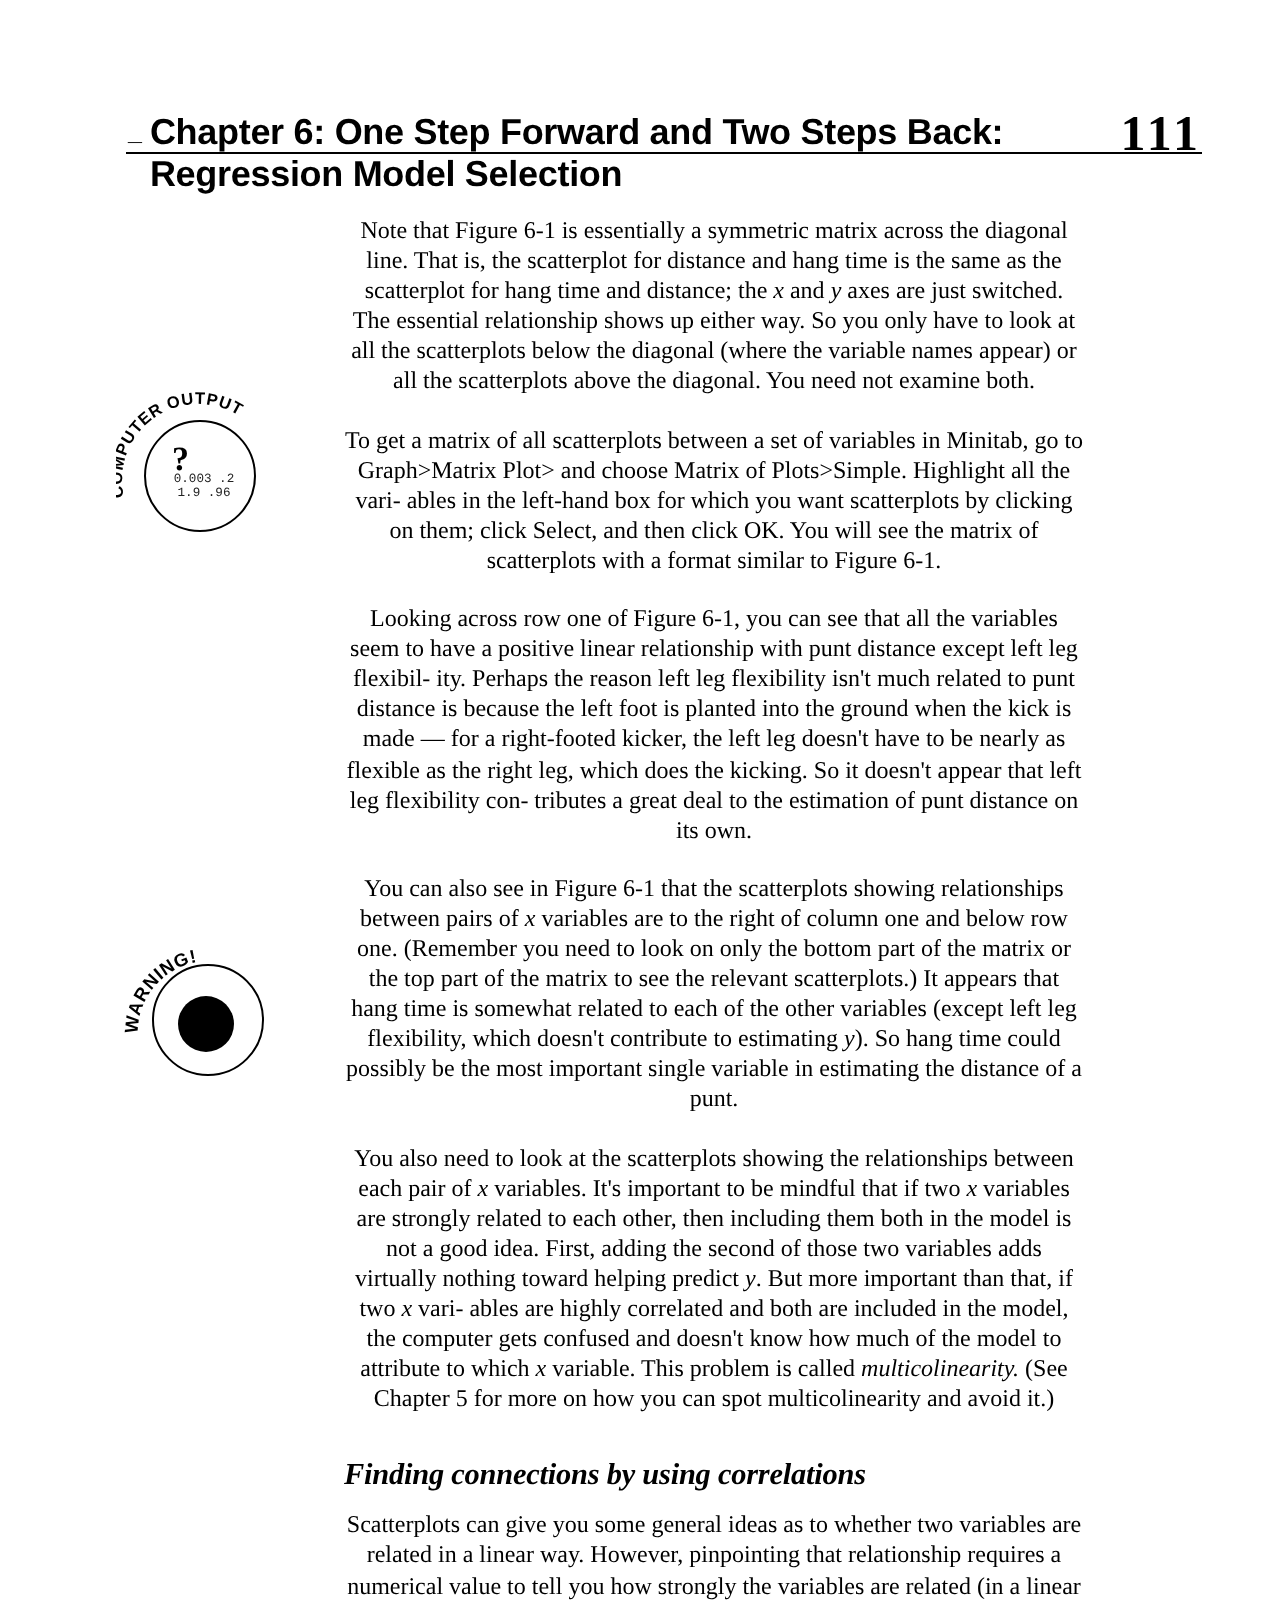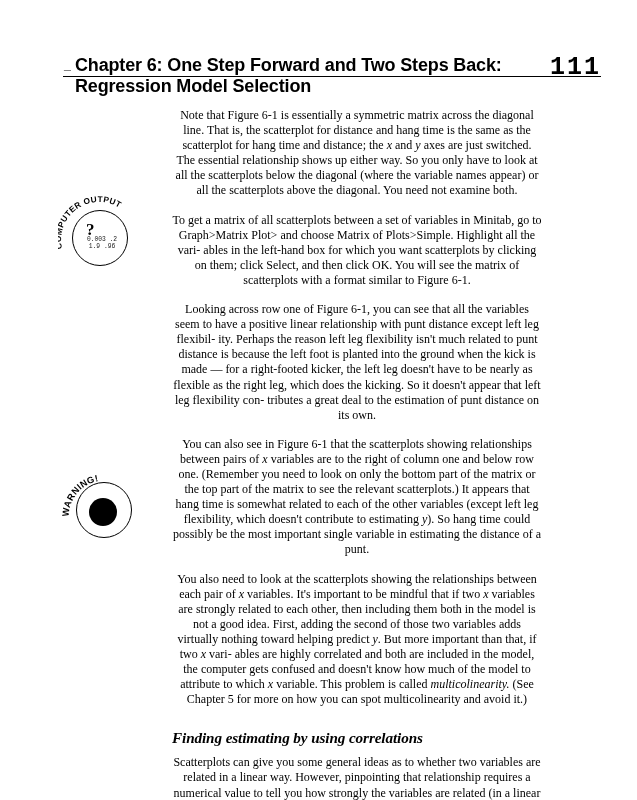--- a/index.html
+++ b/index.html
@@ -43,21 +43,21 @@
     position: relative;
     top: -2px;
   }
   .rh-title {
     font-family: "Liberation Sans", sans-serif;
     font-size: 18px;
     font-weight: bold;
     letter-spacing: -0.15px;
   }
   .rh-page {
-    font-family: Liberation Mono, monospace;
+    font-family: Liberation Serif, serif;
     font-size: 25px;
     font-weight: bold;
     letter-spacing: 2px;
     line-height: 1;
     position: relative;
     top: 3px;
   }
   .rule {
     position: absolute;
     top: 76px;
@@ -245,21 +245,21 @@
       each pair of <span class="ital">x</span> variables. It's important to be mindful that if two <span class="ital">x</span> variables
       are strongly related to each other, then including them both in the model is
       not a good idea. First, adding the second of those two variables adds virtually
       nothing toward helping predict <span class="ital">y</span>. But more important than that, if two <span class="ital">x</span> vari-
       ables are highly correlated and both are included in the model, the computer
       gets confused and doesn't know how much of the model to attribute to which
       <span class="ital">x</span> variable. This problem is called <span class="ital">multicolinearity.</span> (See Chapter 5 for more on
       how you can spot multicolinearity and avoid it.)
     </p>
 
-    <h2 class="sec-head">Finding estimating by using correlations</h2>
+    <h2 class="sec-head">Finding connections by using correlations</h2>
 
     <p class="body">
       Scatterplots can give you some general ideas as to whether two variables
       are related in a linear way. However, pinpointing that relationship requires a
       numerical value to tell you how strongly the variables are related (in a linear
       fashion) as well as the direction of that relationship. That numerical value is
       the  (also known as  see Chapter 4). So the
       next step toward trimming down the possible candidates for  variables is to
       calculate the correlation between each  variable and 
     </p>

